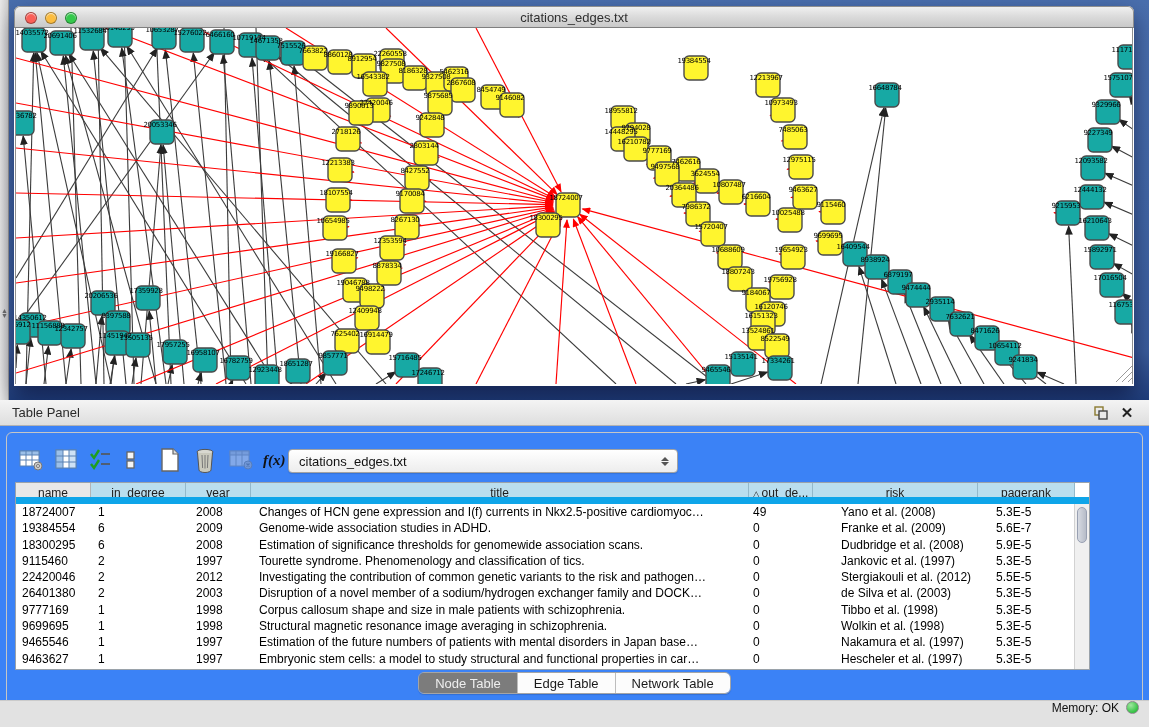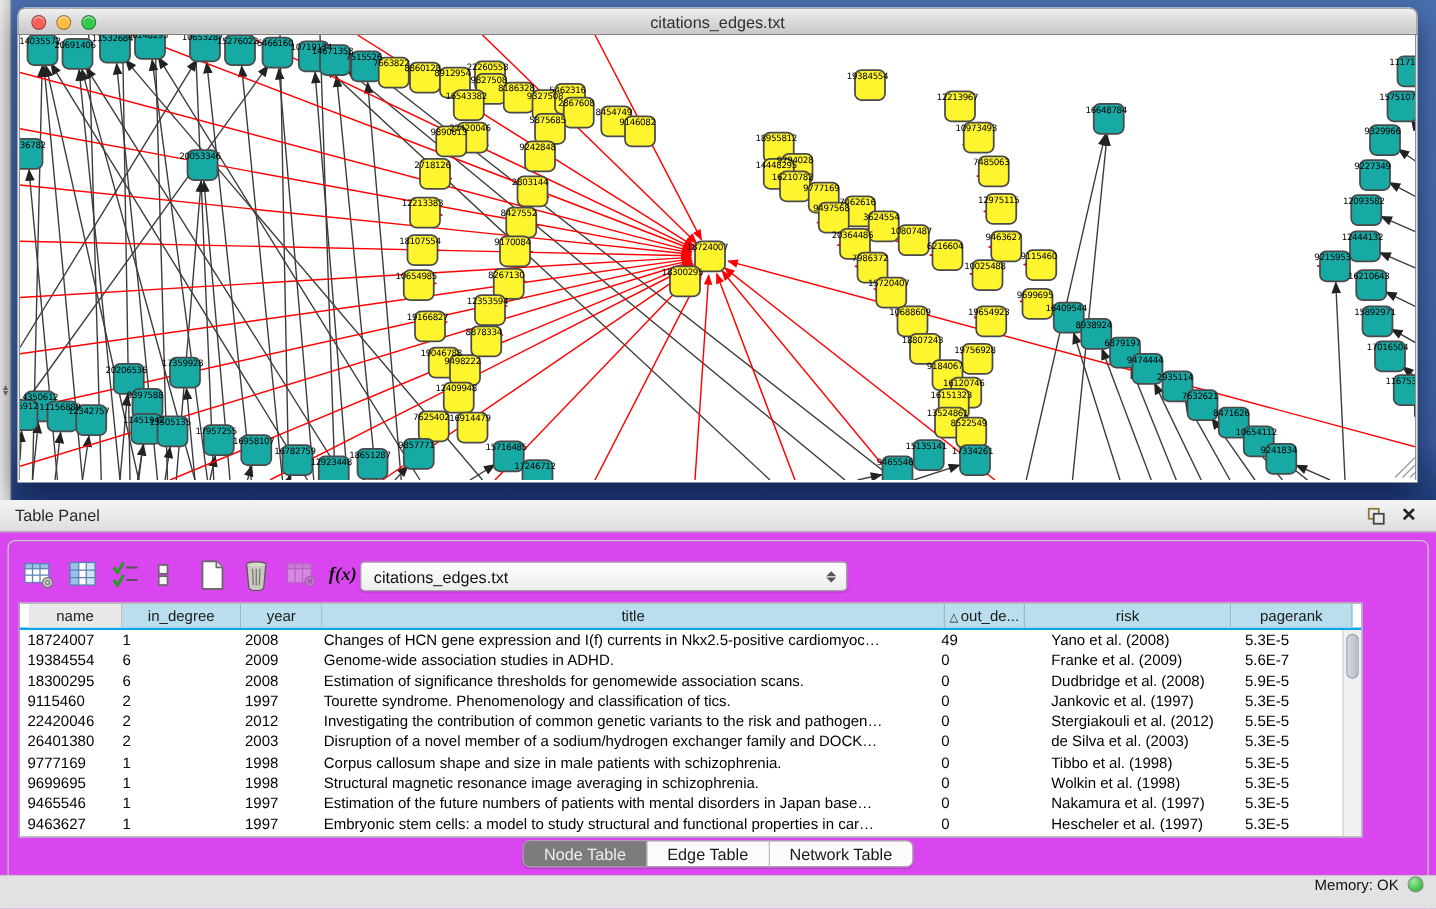--- a/index.html
+++ b/index.html
@@ -29,21 +29,21 @@
   .net-canvas { position:relative; width:1118px; height:356px; margin:0 1px;
     background:#fff; overflow:hidden; border-left:1px solid #8f8f8f; border-right:1px solid #8f8f8f; }
   .net-canvas svg { display:block; }
   .edge-b { stroke:#3b3b3b; stroke-width:1.1; }
   .edge-r { stroke:#ff0000; stroke-width:1.15; }
   .node-lbl { font-family:"DejaVu Sans", sans-serif; font-size:7px; fill:#000; letter-spacing:-.3px; }
   .resize-grip line { stroke:#9a9a9a; stroke-width:1; }
 
   
   .table-panel { position:absolute; left:0; top:400px; width:1149px; height:327px;
-    background:#d946ef; }
+    background:#3b82f6; }
   .panel-header { height:26px; background:linear-gradient(180deg,#f4f4f4,#dedede);
     border-bottom:1px solid #b2b2b2; display:flex; align-items:center; padding:0 12px; }
   .panel-title { font-size:13px; color:#2a2a2a; }
   .panel-header .spacer { flex:1; }
   .hdr-btn { width:20px; height:18px; display:flex; align-items:center; justify-content:center;
     margin-left:6px; cursor:default; }
   .close-x { font-size:15px; font-weight:bold; color:#222; line-height:1; }
 
   .content-border { position:absolute; left:6px; top:32px; width:1137px; height:645px;
     border:1px solid #c6c6c6; border-radius:6px; height:644px; height:calc(676px - 32px); }
@@ -57,21 +57,21 @@
     background:linear-gradient(180deg,#ffffff,#ededed); border:1px solid #a2a2a2; border-radius:4px;
     display:flex; align-items:center; padding:0 8px 0 10px; box-shadow:0 1px 1px rgba(0,0,0,.12); }
   .combo-text { flex:1; font-size:13px; color:#111; }
   .combo-arrows { display:flex; flex-direction:column; gap:1px; align-items:center; }
   .combo-arrows i { width:0; height:0; border-left:4px solid transparent; border-right:4px solid transparent; }
   .combo-arrows .up { border-bottom:4px solid #555; }
   .combo-arrows .dn { border-top:4px solid #555; }
 
   .table-frame { position:absolute; left:15px; top:82px; width:1075px; height:188px;
     background:#fff; border:1px solid #9aa2aa; display:flex; flex-direction:column; overflow:hidden; }
-  .thead { display:flex; height:21px; border-bottom:2px solid #0ea5e9;justify-content:center; }
+  .thead { display:flex; height:21px; border-bottom:7px solid #0ea5e9; }
   .th { font-size:12px; color:#1c1c1c; text-align:center; line-height:20px;
     background:#badeee; border-right:1px solid #93b9cb; overflow:hidden; white-space:nowrap; }
   .th.gray { background:#e8e8e8; border-right:1px solid #b5b5b5; }
   .sort-tri { font-size:9px; margin-right:2px; }
   .tbody { position:relative; flex:1; background:#fff; }
   .trow { display:flex; height:16.3px; }
   .td { font-size:12px; color:#000; line-height:16.3px; white-space:nowrap; overflow:hidden; }
   .vscroll { position:absolute; right:0; top:21px; bottom:0; width:15px;
     background:#f0f0f0; border-left:1px solid #d2d2d2; }
   .vthumb { position:absolute; left:2px; top:3px; width:10px; height:36px; border-radius:5px;

